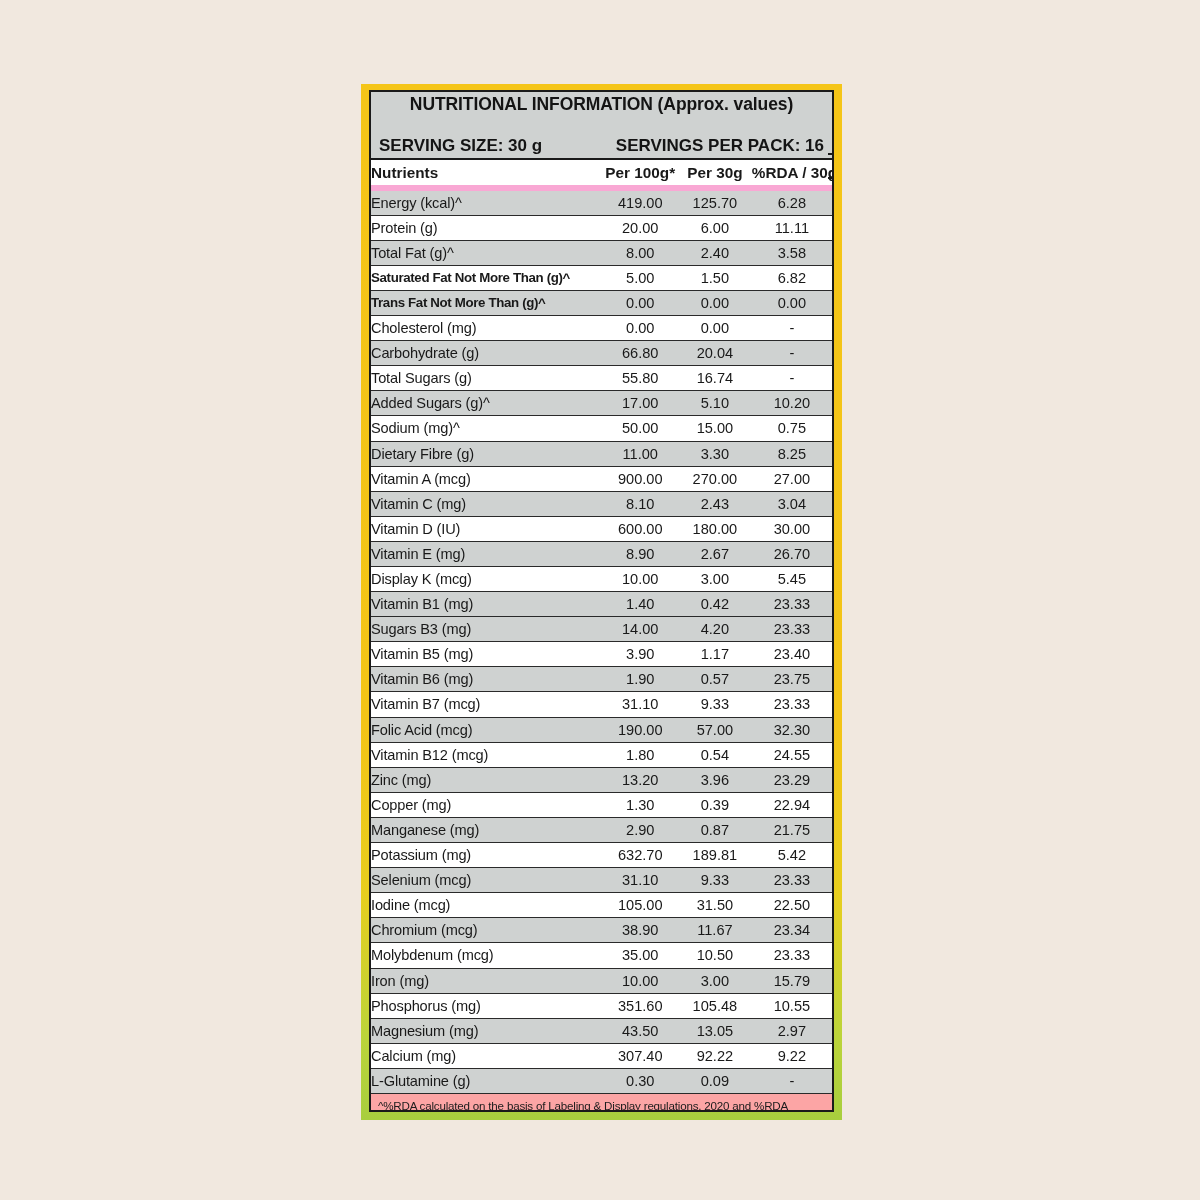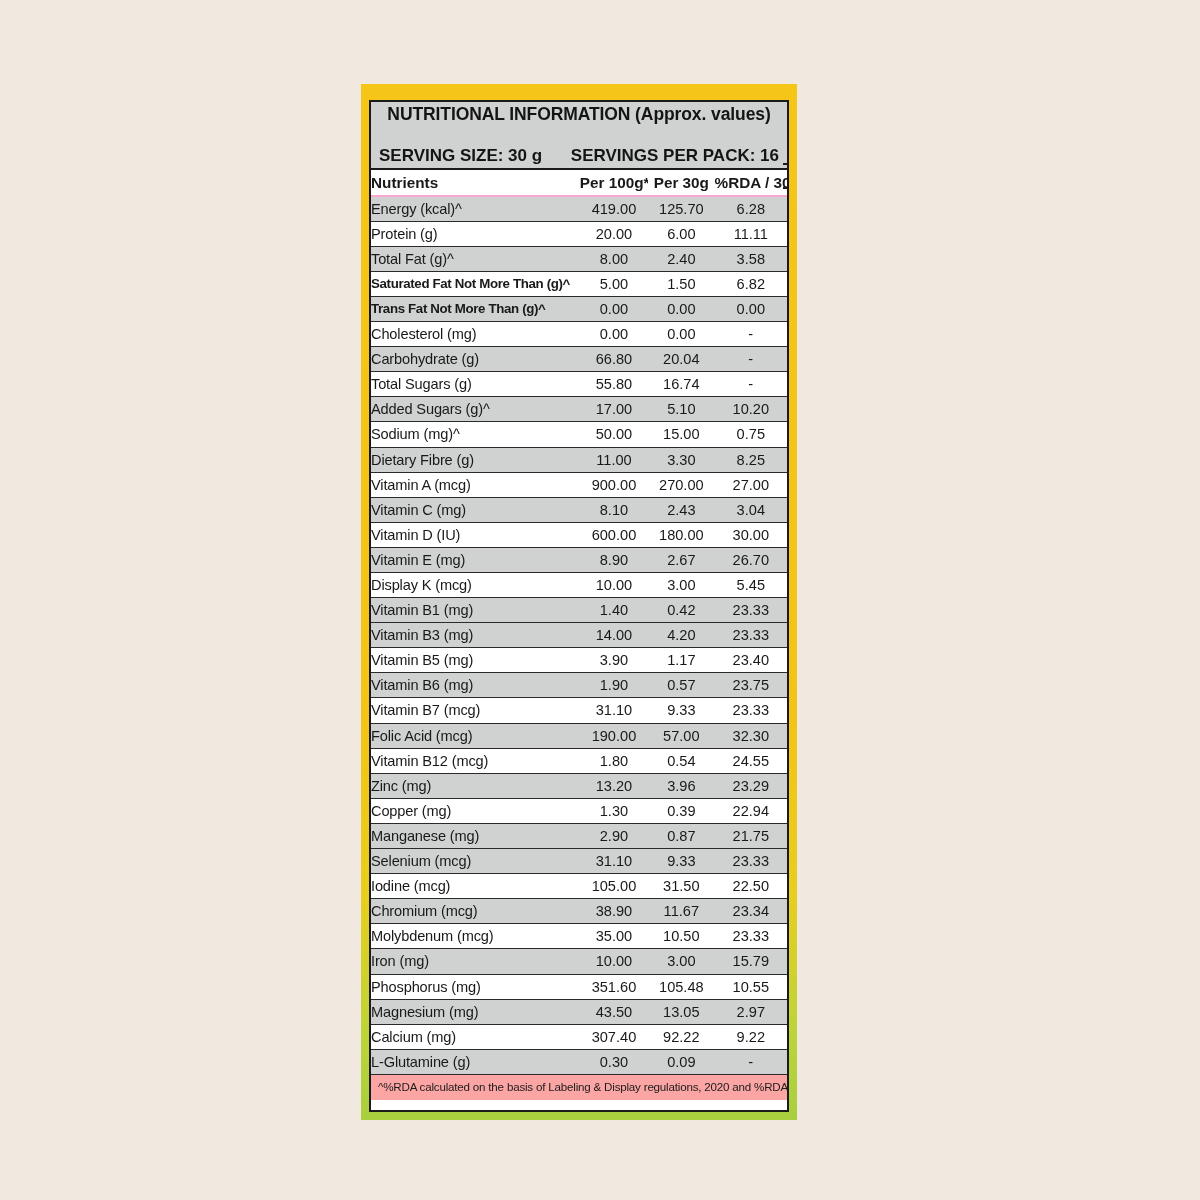--- a/index.html
+++ b/index.html
@@ -8,24 +8,24 @@
     background:#F1E8DF;
     font-family:"Liberation Sans", sans-serif;
     overflow:hidden;
   }
   #stage{position:relative;width:1200px;height:1200px;}
 
   
   #label-card{
     position:absolute;
     left:361px; top:84px;
-    width:436px; height:1036px;
+    width:481px; height:1036px;
     box-sizing:border-box;
     background:linear-gradient(180deg,#F5C518 0%,#F3C417 62%,#E8CE1E 78%,#BCD43A 92%,#A8CE3E 100%);
-    padding:16px 8px 8px 8px;
+    padding:6px 8px 8px 8px;
   }
   #label-inner{
     position:relative;
     width:100%;height:100%;
     box-sizing:border-box;
     background:#fff;
     border:2px solid #1a1a1a;
     overflow:hidden;
   }
 
@@ -75,21 +75,21 @@
     line-height:24.1px;
     border-bottom:1.4px solid #2a2a2a;
     overflow:hidden;
     white-space:nowrap;
   }
   
   tr.colhead th{
     background:#ffffff;
     font-weight:bold;
     font-size:15.3px;
-    border-bottom:2px solid #f9a8d4;
+    border-bottom:6px solid #f9a8d4;
     height:25px;line-height:25px;
   }
   th.h-name{text-align:left;padding-left:9px;}
   th.h-num{text-align:center;}
 
   td.n-name{
     text-align:left;
     padding-left:9px;
     letter-spacing:-0.15px;
   }
@@ -248,21 +248,21 @@
               <td class="n-val">3.00</td>
               <td class="n-val">5.45</td>
             </tr>
             <tr class="shade">
               <td class="n-name">Vitamin B1 (mg)</td>
               <td class="n-val">1.40</td>
               <td class="n-val">0.42</td>
               <td class="n-val">23.33</td>
             </tr>
             <tr class="shade">
-              <td class="n-name">Vitamin B3 (mg)</td>
+              <td class="n-name">Sugars B3 (mg)</td>
               <td class="n-val">14.00</td>
               <td class="n-val">4.20</td>
               <td class="n-val">23.33</td>
             </tr>
             <tr class="plain">
               <td class="n-name">Vitamin B5 (mg)</td>
               <td class="n-val">3.90</td>
               <td class="n-val">1.17</td>
               <td class="n-val">23.40</td>
             </tr>
@@ -301,20 +301,26 @@
               <td class="n-val">1.30</td>
               <td class="n-val">0.39</td>
               <td class="n-val">22.94</td>
             </tr>
             <tr class="shade">
               <td class="n-name">Manganese (mg)</td>
               <td class="n-val">2.90</td>
               <td class="n-val">0.87</td>
               <td class="n-val">21.75</td>
             </tr>
+            <tr class="plain">
+              <td class="n-name">Potassium (mg)</td>
+              <td class="n-val">632.70</td>
+              <td class="n-val">189.81</td>
+              <td class="n-val">5.42</td>
+            </tr>
             <tr class="shade">
               <td class="n-name">Selenium (mcg)</td>
               <td class="n-val">31.10</td>
               <td class="n-val">9.33</td>
               <td class="n-val">23.33</td>
             </tr>
             <tr class="plain">
               <td class="n-name">Iodine (mcg)</td>
               <td class="n-val">105.00</td>
               <td class="n-val">31.50</td>

